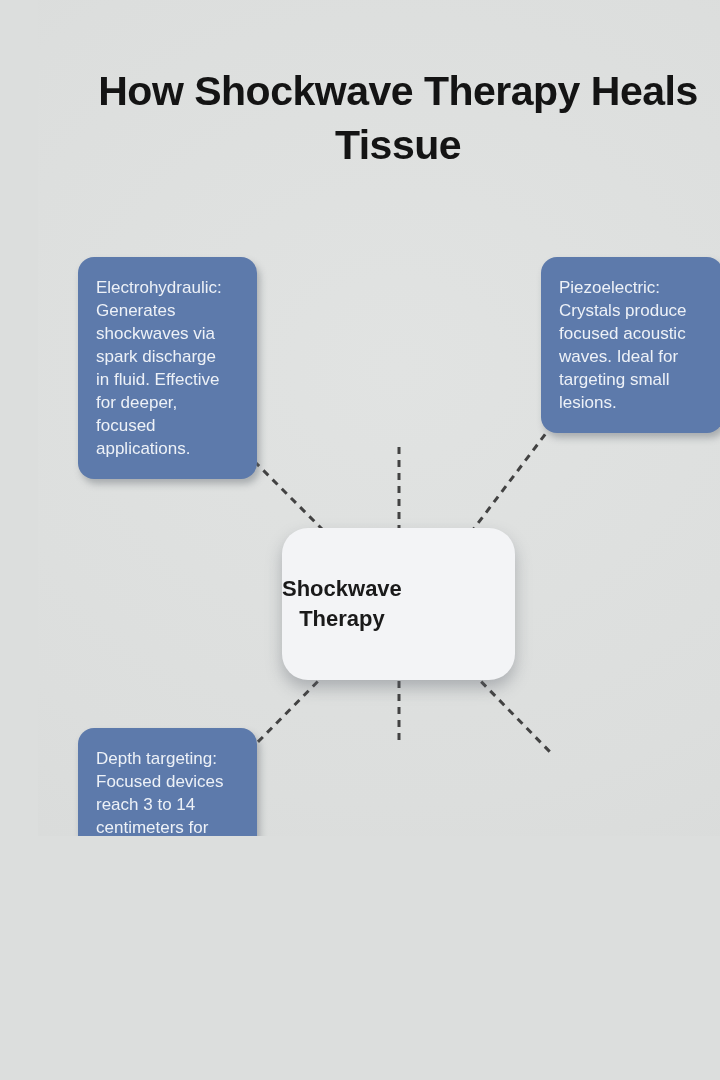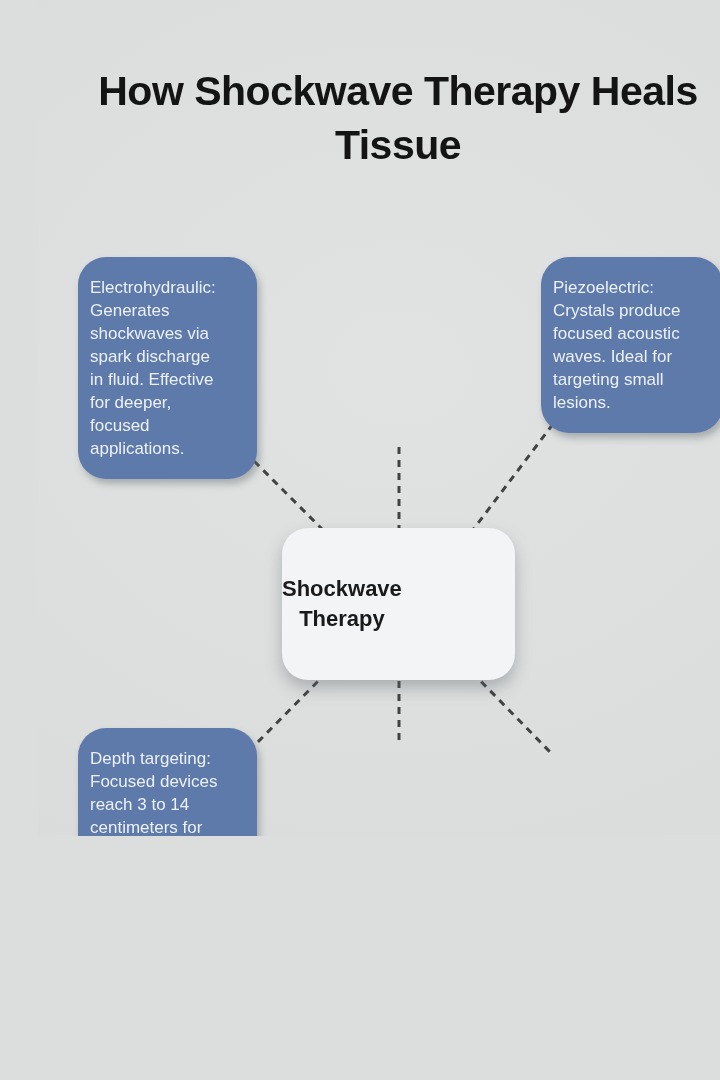--- a/index.html
+++ b/index.html
@@ -42,22 +42,22 @@
   .connector-line{
     stroke:var(--connector);
     stroke-width:3;
     stroke-dasharray:7 6;
     fill:none;
   }
   .node{
     position:absolute;
     z-index:2;
     background:var(--node-fill);
-    border-radius:28px;
-    padding:19px 12px;
+    border-radius:16px;
+    padding:19px 18px;
     box-shadow:3px 5px 7px rgba(105,110,118,0.45);
   }
   .node .node-text{
     color:var(--node-text);
     font-size:17px;
     line-height:23px;
     white-space:pre-line;
   }
   .n1{left:40px;top:257px;width:179px;}
   .n2{left:269px;top:257px;width:189px;}

